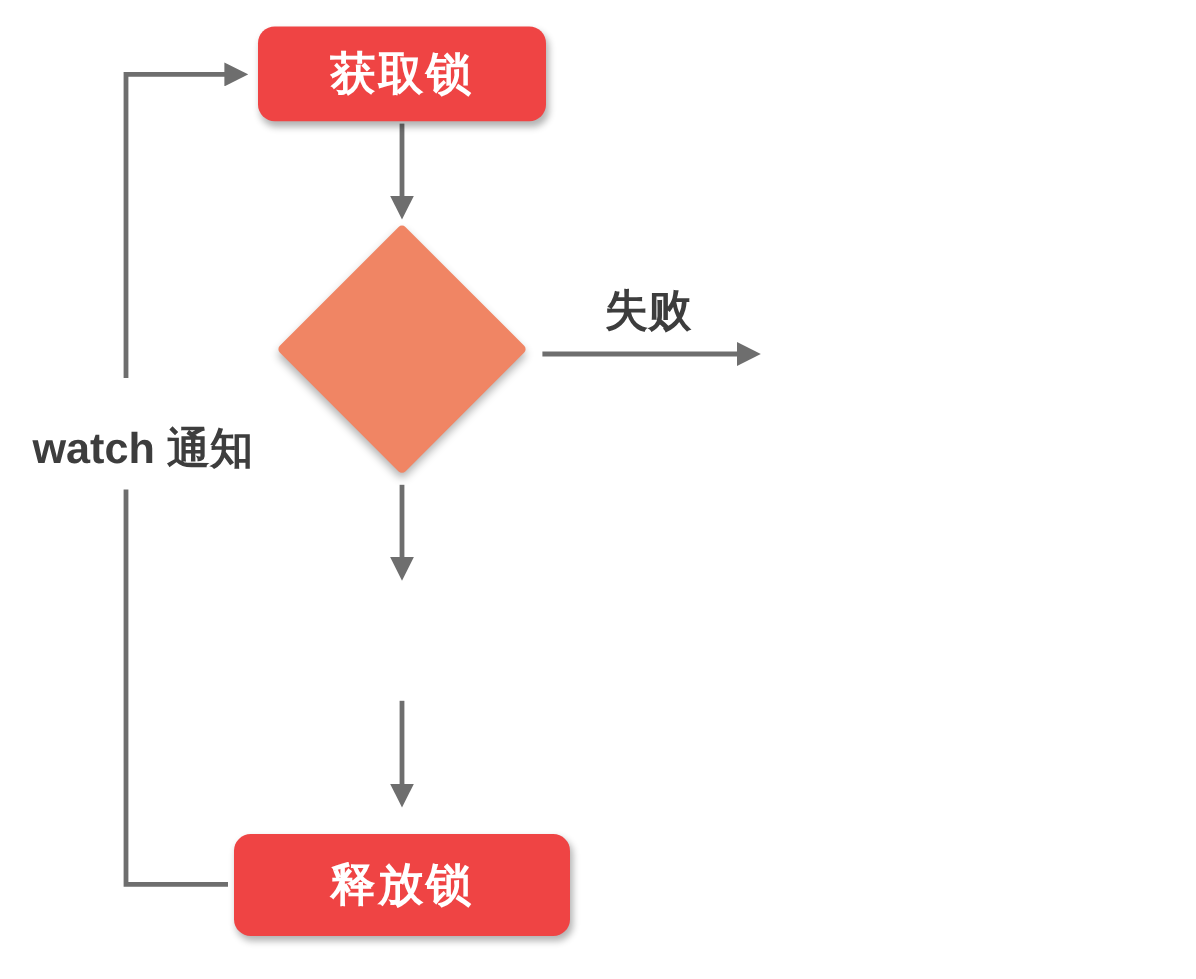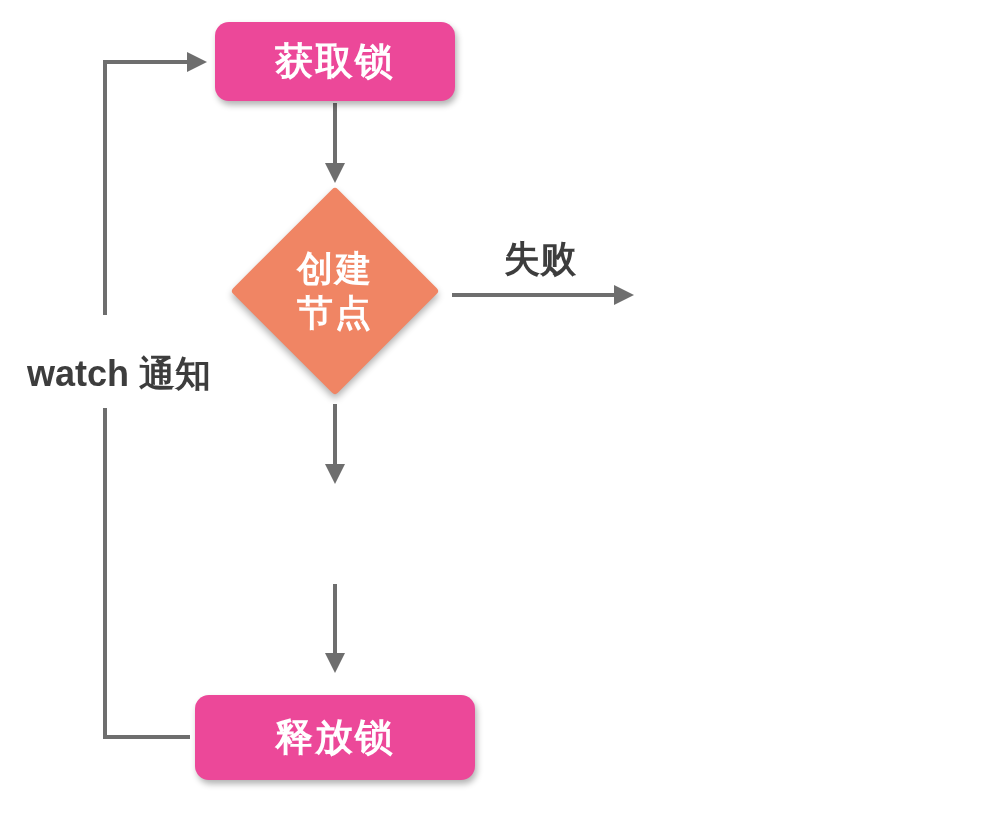--- a/index.html
+++ b/index.html
@@ -20,21 +20,21 @@
     left: 0;
     top: 0;
     width: 997px;
     height: 816px;
   }
   .node {
     position: absolute;
     display: flex;
     align-items: center;
     justify-content: center;
-    background: #ec4899;
+    background: #ef4444;
     border-radius: 14px;
     box-shadow: 2px 4px 6px rgba(0,0,0,0.30);
     color: #ffffff;
     font-size: 38px;
     font-weight: bold;
     letter-spacing: 2px;
     text-align: center;
   }
   .node-acquire { left: 215px; top: 22px;  width: 240px; height: 79px; }
   .node-wait    { left: 647px; top: 252px; width: 268px; height: 81px; }
@@ -93,22 +93,20 @@
     <path d="M335,584 L335,667" stroke="#6E6E6E" stroke-width="4" fill="none" marker-end="url(#arrowhead)"></path>
     <path d="M190,737 L105,737 L105,408" stroke="#6E6E6E" stroke-width="4" fill="none"></path>
     <path d="M105,315 L105,62 L201,62" stroke="#6E6E6E" stroke-width="4" fill="none" marker-end="url(#arrowhead)"></path>
   </svg>
 
   <div class="node node-acquire">
     <span>获取锁</span>
   </div>
 
   <div class="diamond"></div>
-  <div class="diamond-label">创建
-节点</div>
 
 
 
   <div class="node node-release">
     <span>释放锁</span>
   </div>
 
   <div class="edge-label label-fail">失败</div>
   <div class="edge-label label-watch">watch 通知</div>
 

